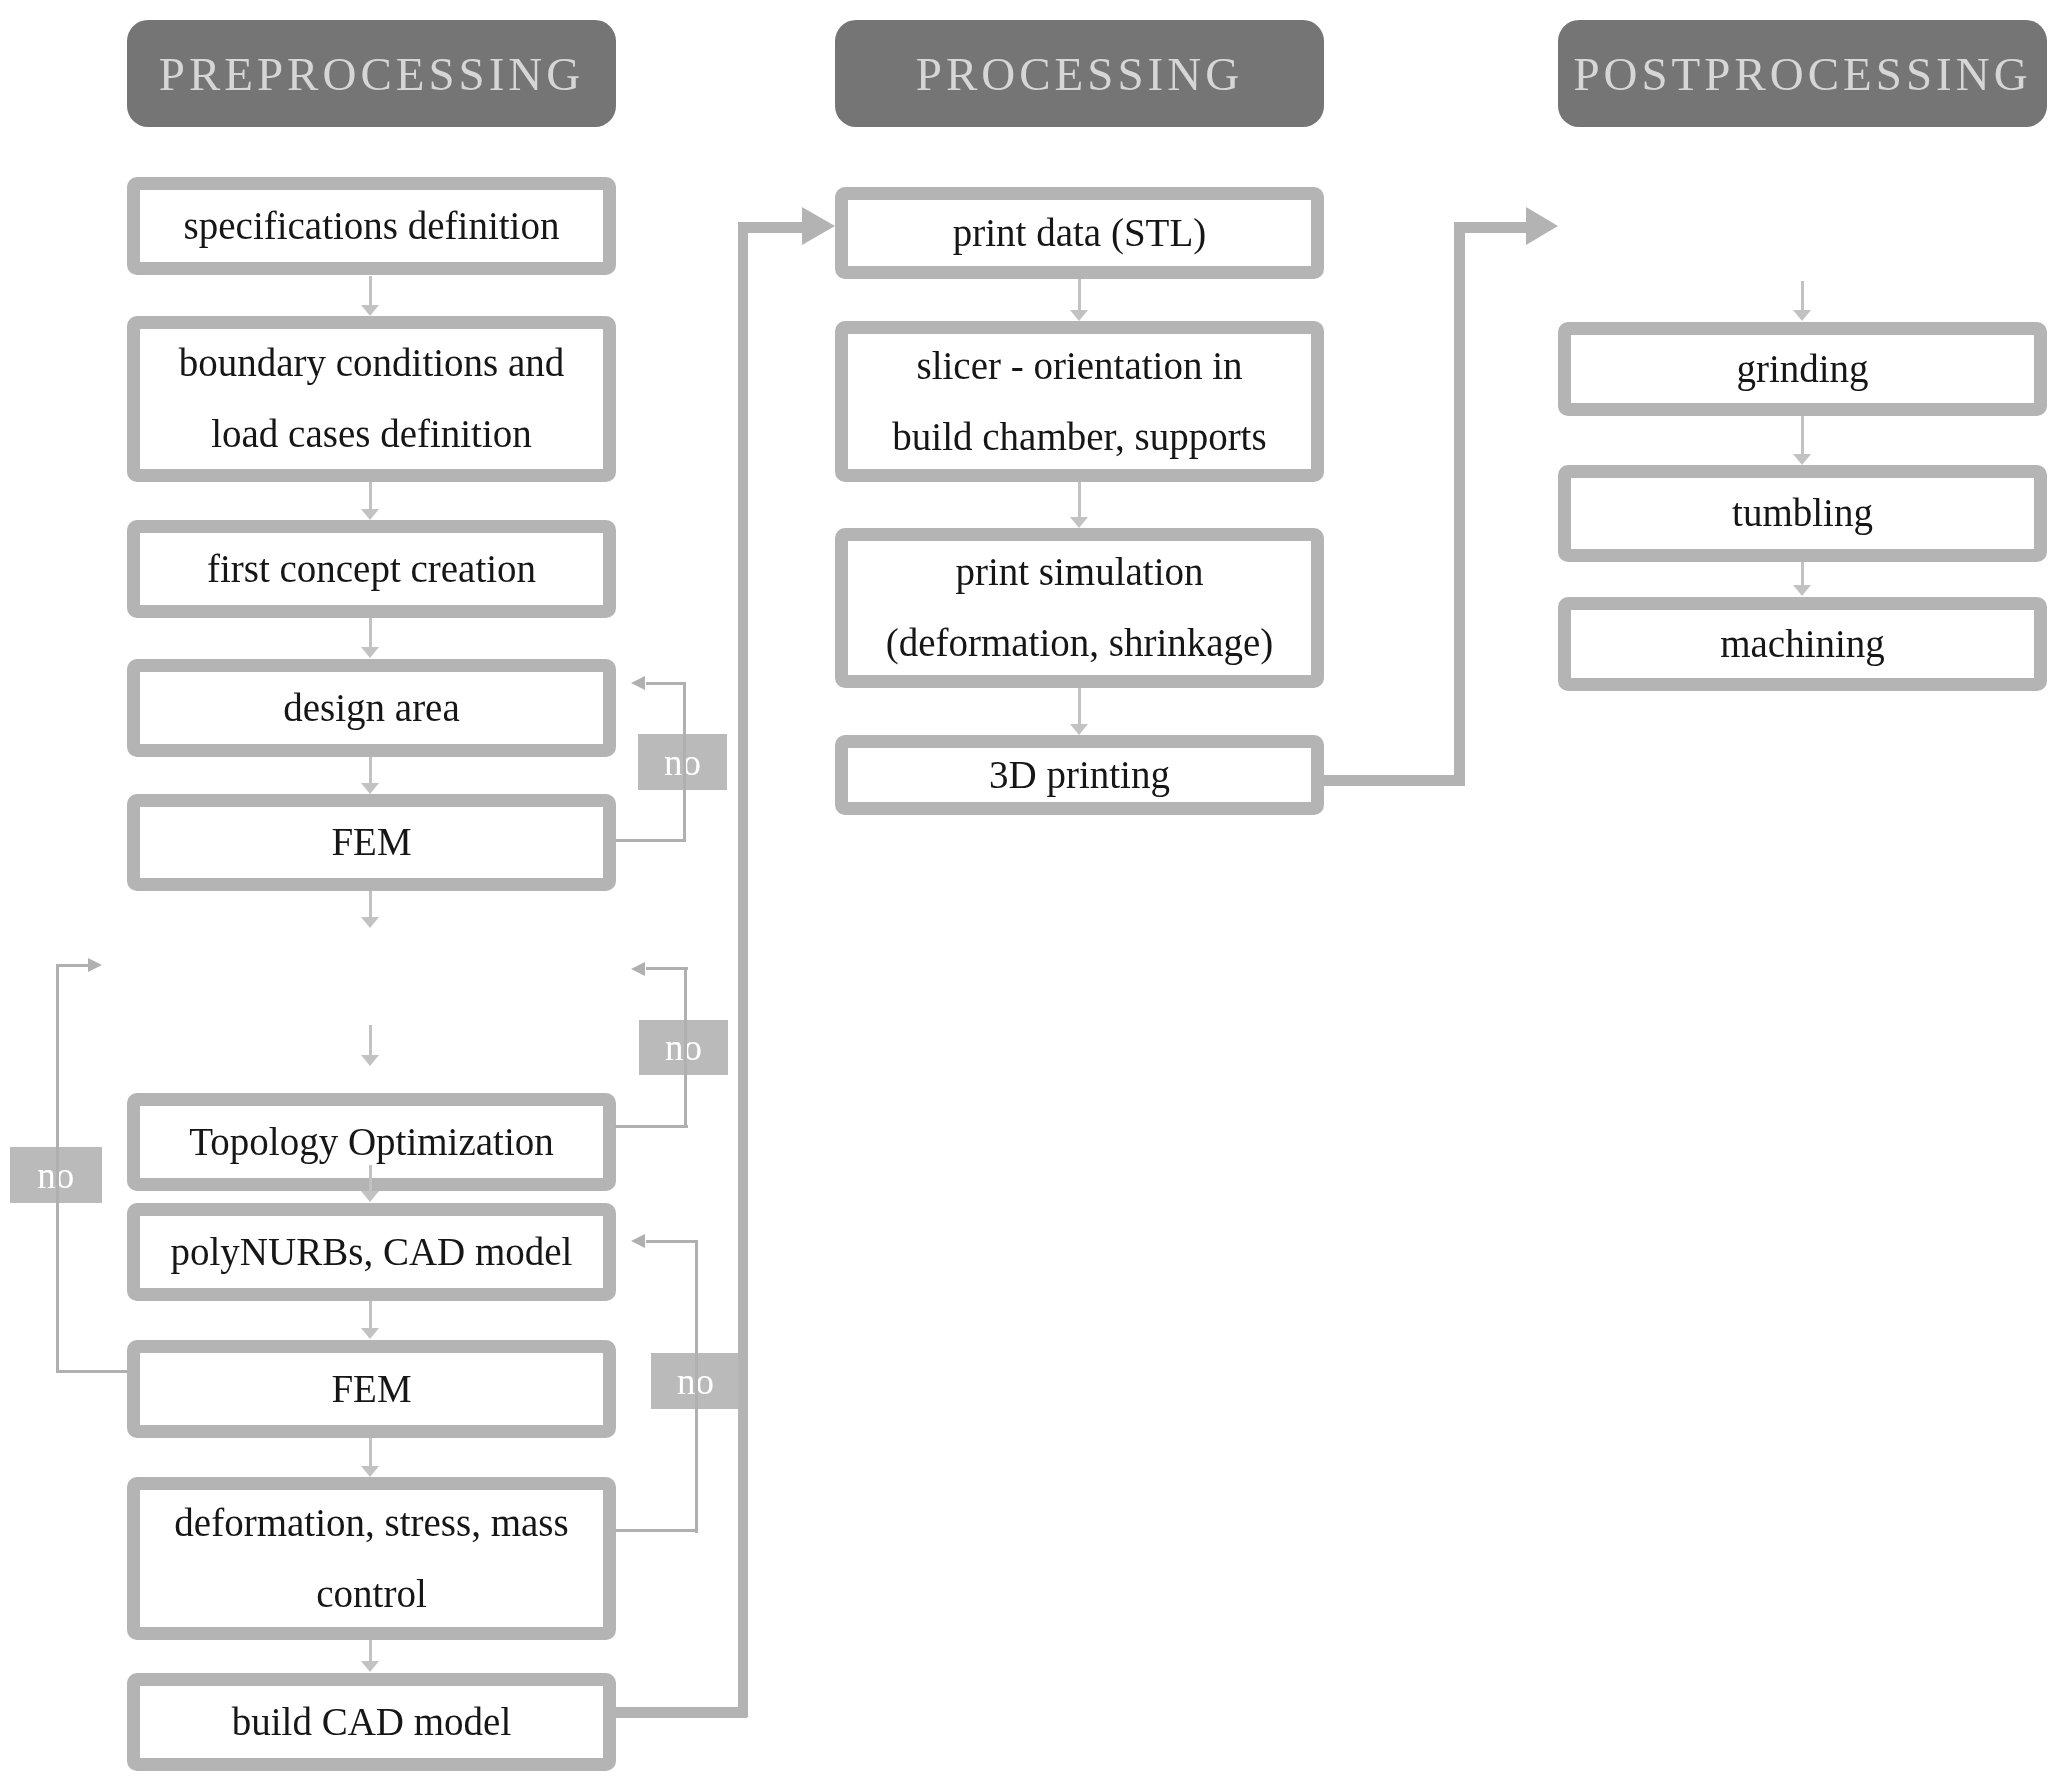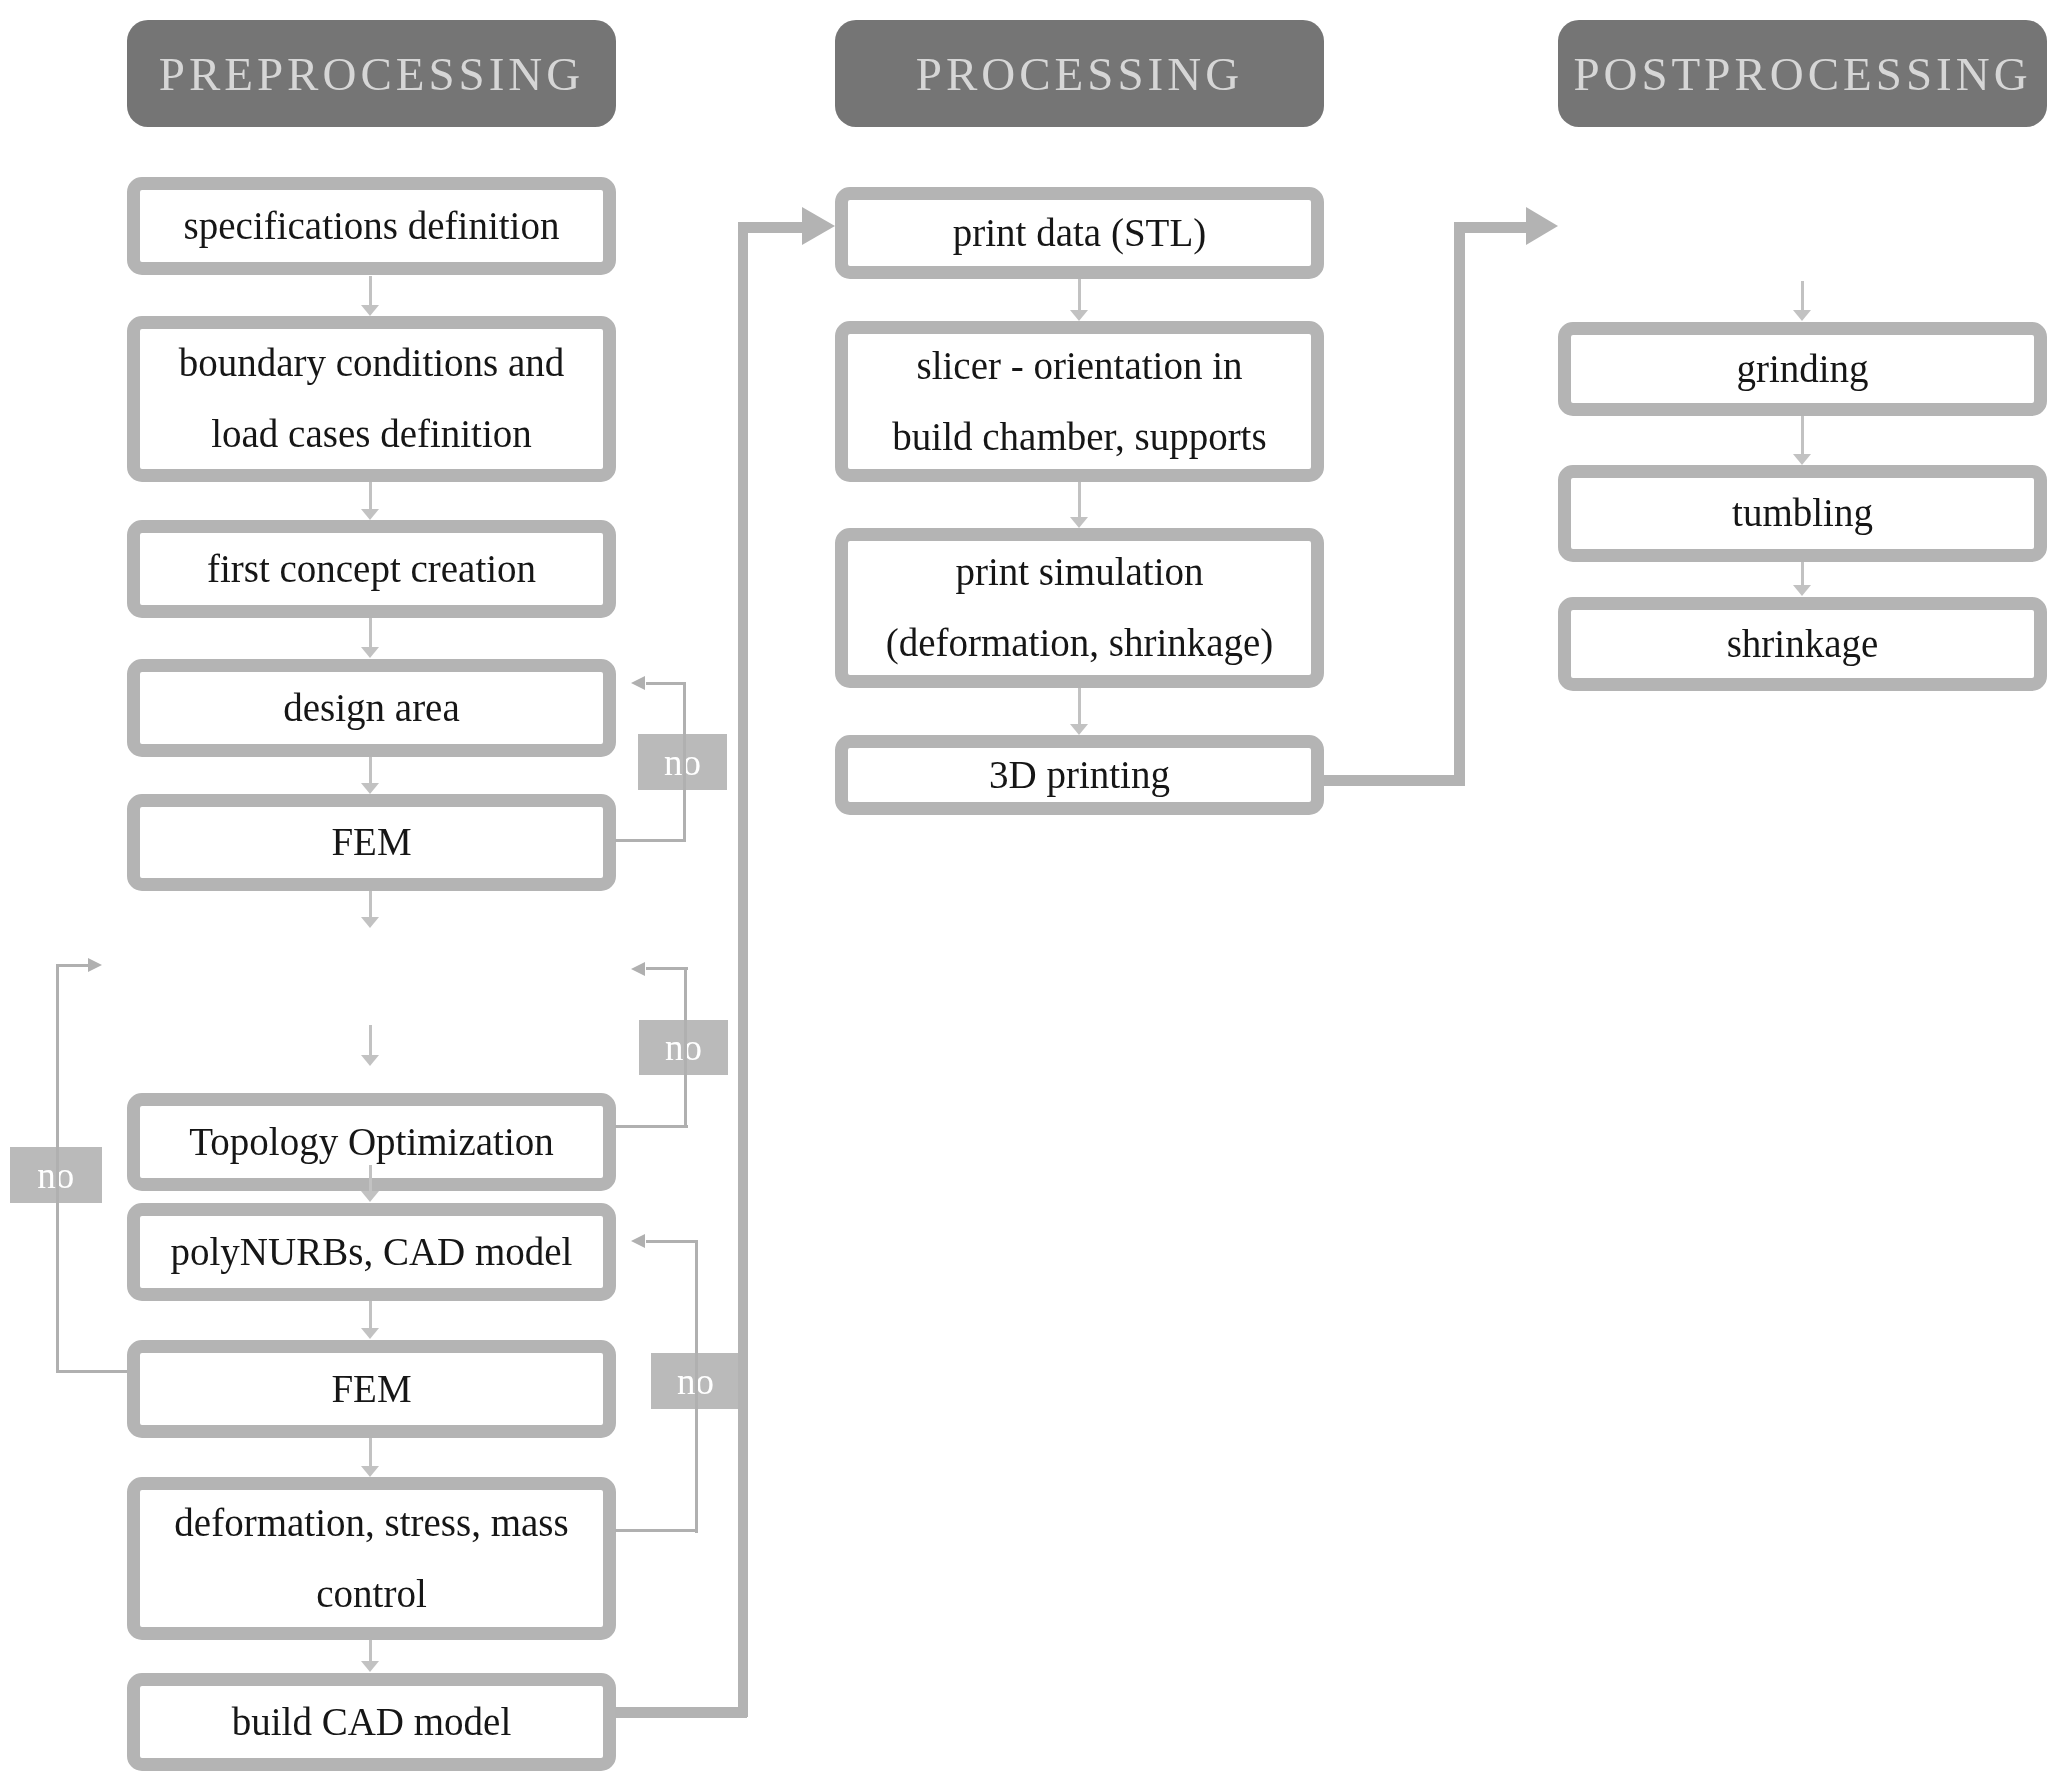--- a/index.html
+++ b/index.html
@@ -14,21 +14,21 @@
     position:absolute;
     border-radius:21px;
     display:flex;align-items:center;justify-content:center;
     font-size:47px;
     letter-spacing:4px;
     font-family:"Liberation Serif", serif;
   }
   .node{
     position:absolute;
     background:#ffffff;
-    border-radius:15px;
+    border-radius:10px;
     display:flex;align-items:center;justify-content:center;
     text-align:center;
     font-size:39px;
     line-height:1.82;
     white-space:pre-line;
     box-sizing:border-box;
     padding:0 16px;
   }
   .vline,.hline,.seg{position:absolute;}
   .arrow-head-down{position:absolute;width:0;height:0;border-left:9.7px solid transparent;border-right:9.7px solid transparent;}
@@ -92,21 +92,21 @@
     <div class="node" style="left: 835px; top: 735px; width: 489px; height: 80px; border: 13px solid rgb(180, 180, 180); color: rgb(22, 22, 22);">3D printing</div>
     <div class="vline" style="left: 1078px; top: 688px; width: 3.2px; height: 38px; background: rgb(194, 194, 194);"></div>
     <div class="arrow-head-down" style="left: 1070px; top: 724px; border-top: 11.3px solid rgb(194, 194, 194);"></div>
     <div class="col-header" style="left: 1558px; top: 20px; width: 489px; height: 107px; background: rgb(117, 117, 117); color: rgb(214, 214, 214);">POSTPROCESSING</div>
     <div class="node" style="left: 1558px; top: 322px; width: 489px; height: 94px; border: 13px solid rgb(180, 180, 180); color: rgb(22, 22, 22);">grinding</div>
     <div class="vline" style="left: 1801px; top: 281px; width: 3.2px; height: 31px; background: rgb(194, 194, 194);"></div>
     <div class="arrow-head-down" style="left: 1793px; top: 310px; border-top: 11.3px solid rgb(194, 194, 194);"></div>
     <div class="node" style="left: 1558px; top: 465px; width: 489px; height: 97px; border: 13px solid rgb(180, 180, 180); color: rgb(22, 22, 22);">tumbling</div>
     <div class="vline" style="left: 1801px; top: 416px; width: 3.2px; height: 39px; background: rgb(194, 194, 194);"></div>
     <div class="arrow-head-down" style="left: 1793px; top: 454px; border-top: 11.3px solid rgb(194, 194, 194);"></div>
-    <div class="node" style="left: 1558px; top: 597px; width: 489px; height: 94px; border: 13px solid rgb(180, 180, 180); color: rgb(22, 22, 22);">shrinkage</div>
+    <div class="node" style="left: 1558px; top: 597px; width: 489px; height: 94px; border: 13px solid rgb(180, 180, 180); color: rgb(22, 22, 22);">machining</div>
     <div class="vline" style="left: 1801px; top: 562px; width: 3.2px; height: 25px; background: rgb(194, 194, 194);"></div>
     <div class="arrow-head-down" style="left: 1793px; top: 585px; border-top: 11.3px solid rgb(194, 194, 194);"></div>
     <div class="no-badge" style="left: 638px; top: 734px; width: 89px; height: 56px; background: rgb(186, 186, 186); color: rgb(255, 255, 255);">no</div>
     <div class="hline" style="left: 646px; top: 682px; width: 40px; height: 3.2px; background: rgb(176, 176, 176);"></div>
     <div class="arrow-head-left" style="left: 631px; top: 676px; border-right: 14.5px solid rgb(176, 176, 176);"></div>
     <div class="vline" style="left: 683px; top: 682px; width: 3.2px; height: 160px; background: rgb(176, 176, 176);"></div>
     <div class="hline" style="left: 615px; top: 839px; width: 71px; height: 3.2px; background: rgb(176, 176, 176);"></div>
     <div class="no-badge" style="left: 639px; top: 1020px; width: 89px; height: 55px; background: rgb(186, 186, 186); color: rgb(255, 255, 255);">no</div>
     <div class="hline" style="left: 646px; top: 967px; width: 42px; height: 3.2px; background: rgb(176, 176, 176);"></div>
     <div class="arrow-head-left" style="left: 631px; top: 962px; border-right: 14.5px solid rgb(176, 176, 176);"></div>

